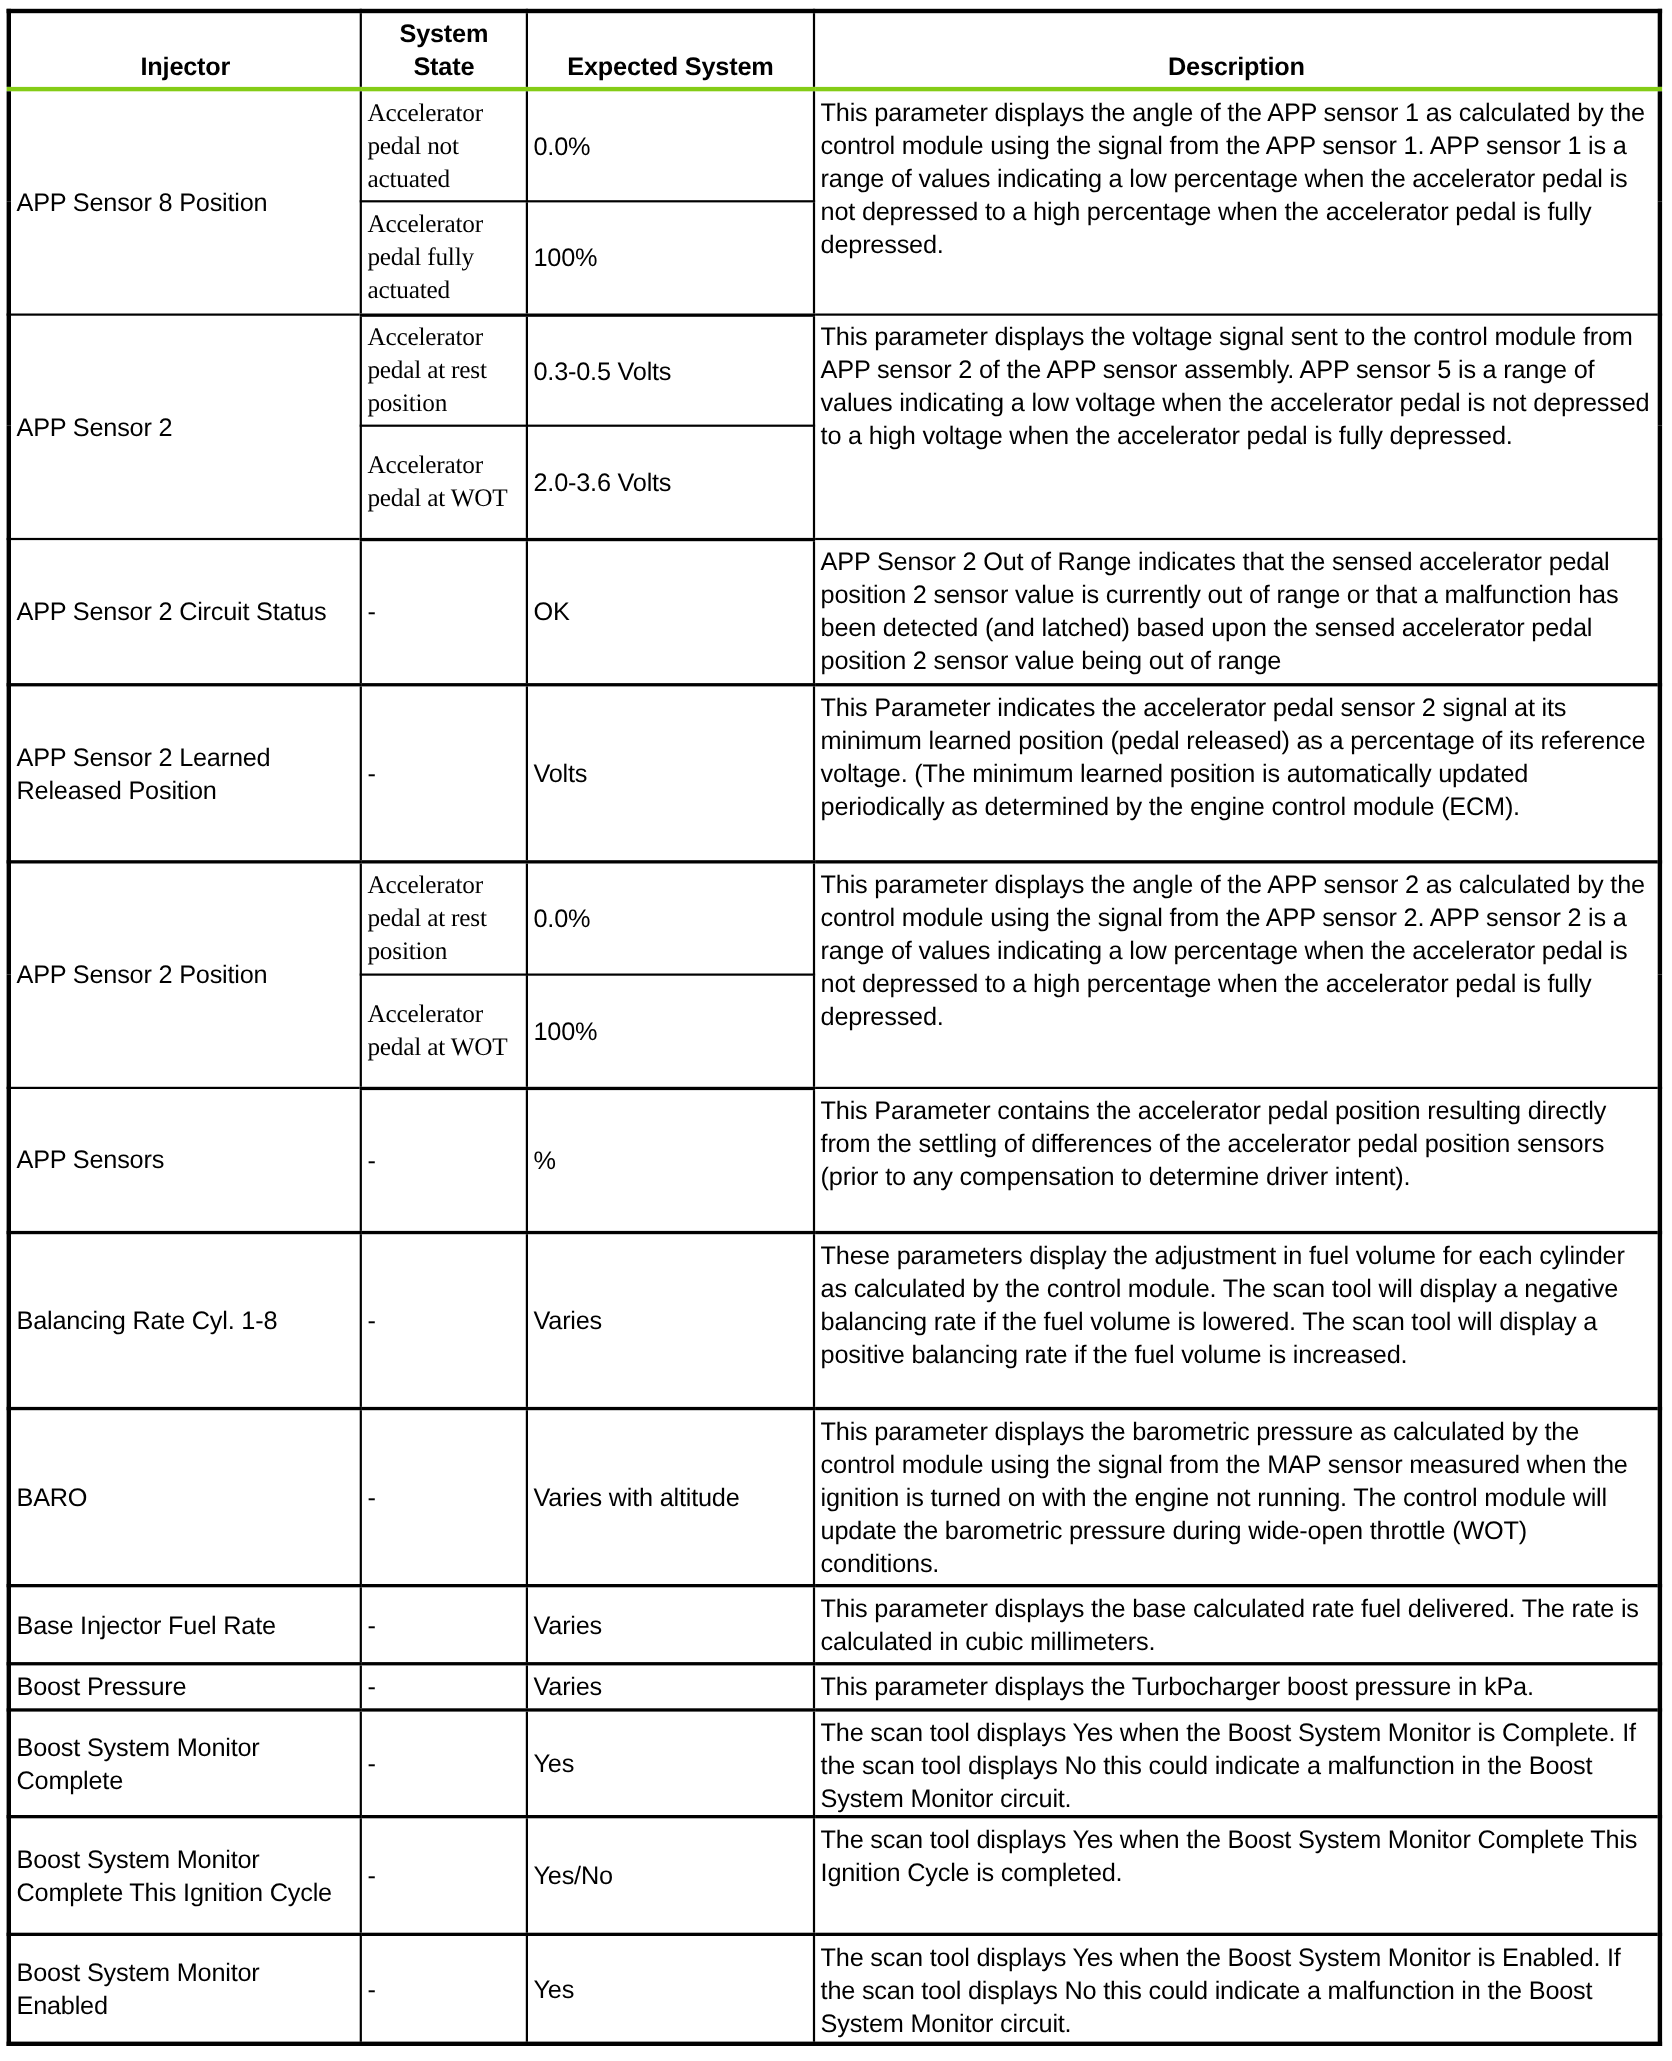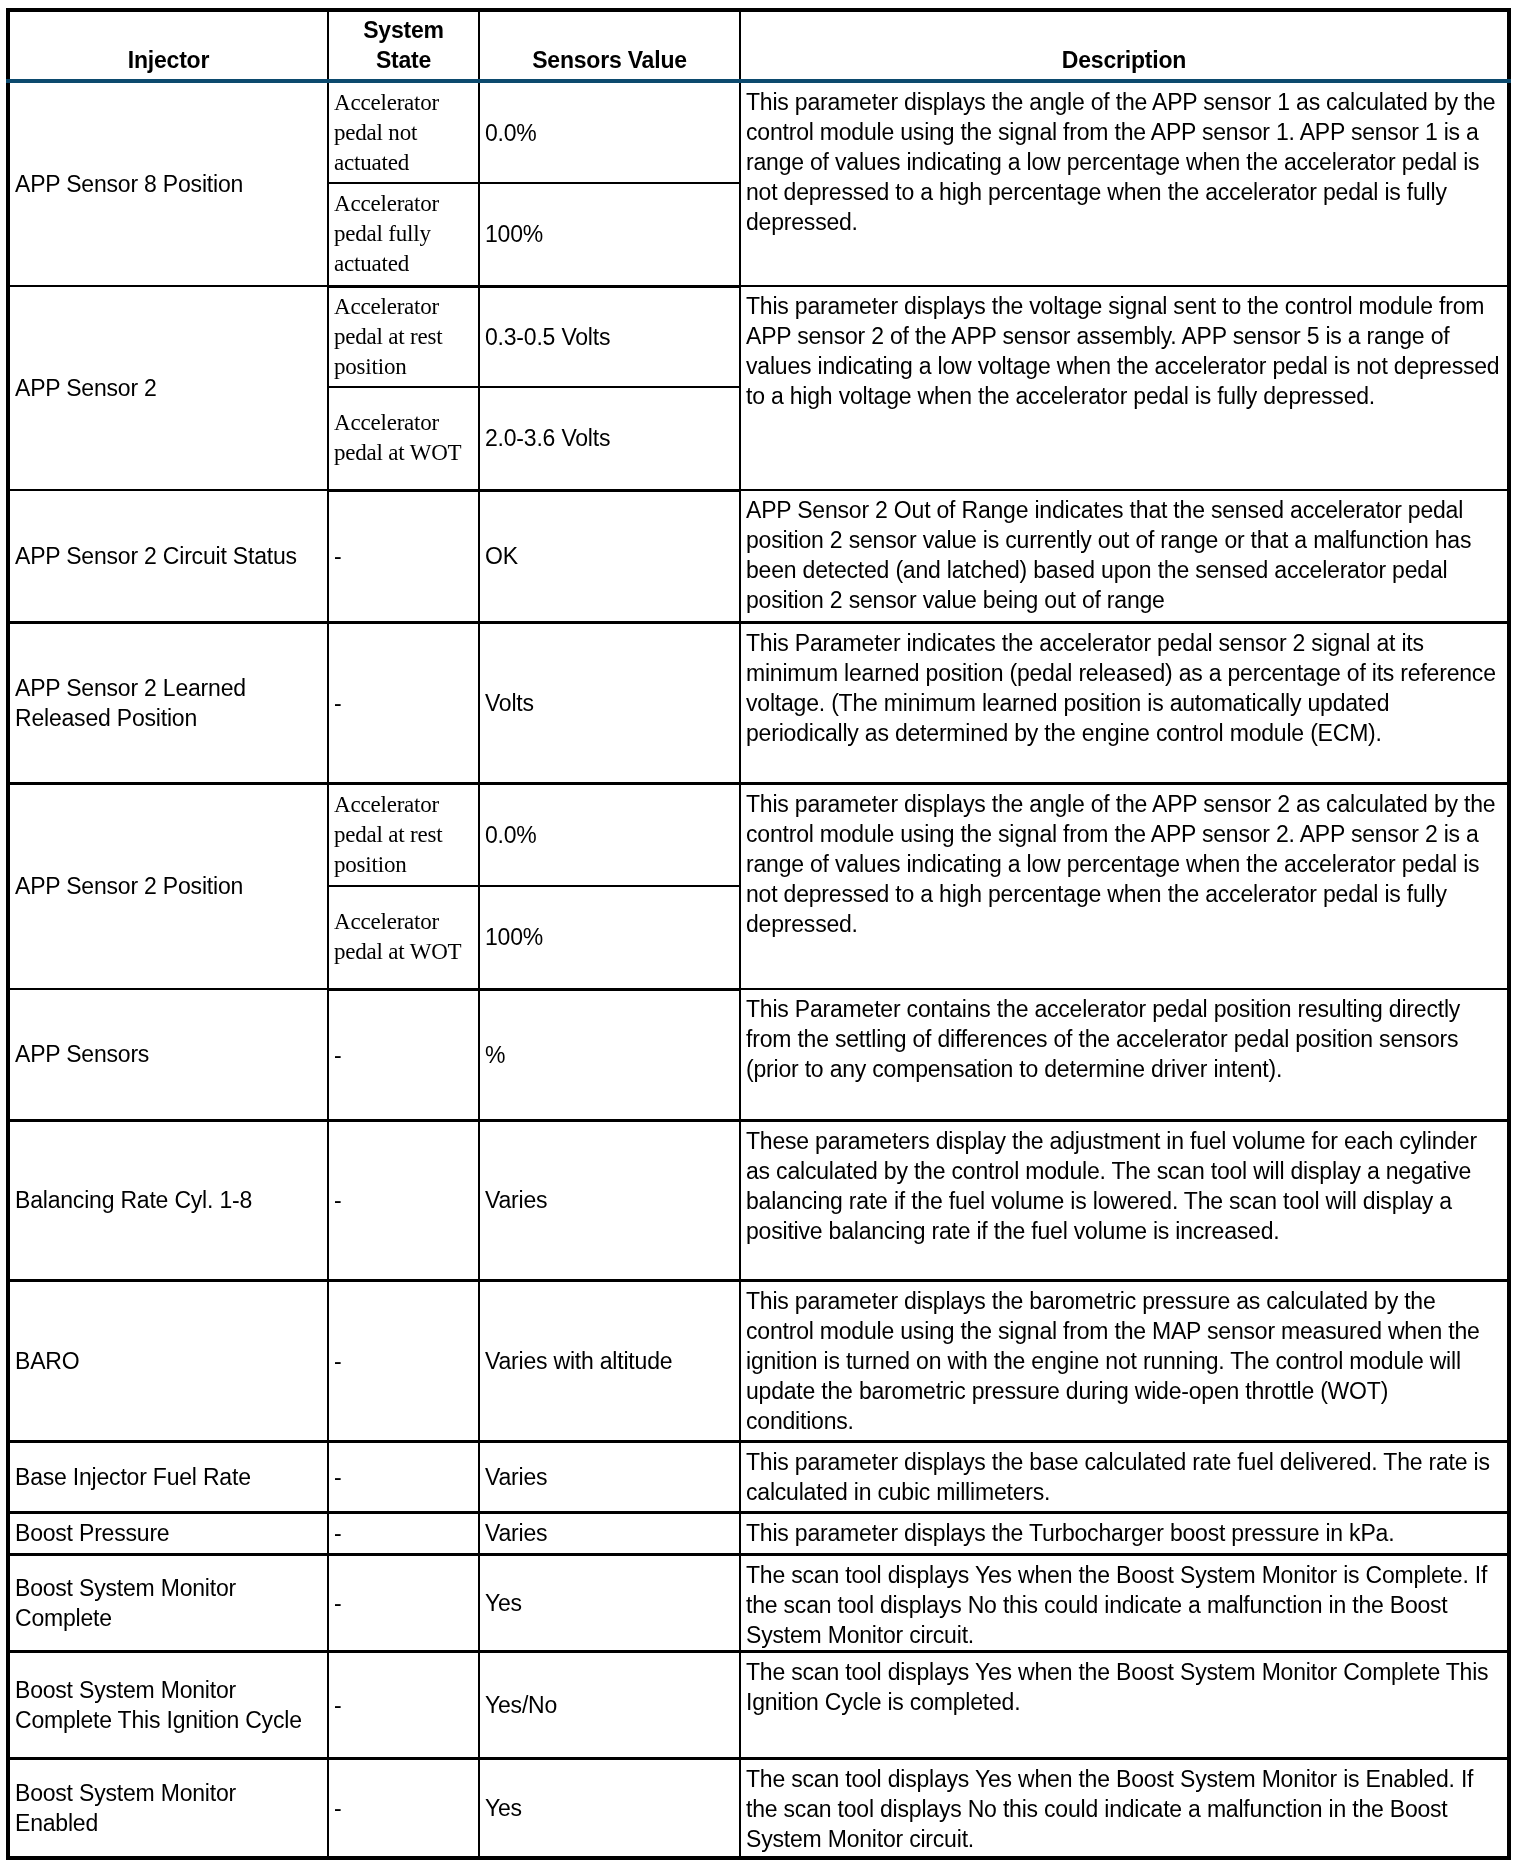--- a/index.html
+++ b/index.html
@@ -11,40 +11,40 @@
     border: 4px solid #000;
     font-size: 23px; line-height: 30px; letter-spacing: -0.2px;
   }
   table.params col.c1 { width: 320px; }
   table.params col.c2 { width: 151px; }
   table.params col.c3 { width: 261px; }
   table.params col.c4 { width: auto; }
   th, td { border: 2px solid #000; padding: 0 5px; vertical-align: middle; text-align: left; overflow: hidden; }
   th { font-weight: bold; text-align: center; vertical-align: bottom; padding-bottom: 4px; }
   thead tr { height: 71px; }
-  thead th { border-bottom: 4px solid #0c4a6e; }
+  thead th { border-bottom: 4px solid #84cc16; }
   tr.group-end td { border-bottom: 3px solid #000; }
   td.desc { vertical-align: top; padding-top: 4px; }
   td.state { vertical-align: middle; font-family: Liberation Serif, serif; }
 </style>
 </head>
 <body>
 
 <table class="params">
   <colgroup>
     <col class="c1">
       <col class="c2">
       <col class="c3">
       <col class="c4">
   </colgroup>
   <thead>
     <tr>
       <th>Injector</th>
       <th><span>System</span><br><span>State</span></th>
-      <th>Sensors Value</th>
+      <th>Expected System</th>
       <th>Description</th>
     </tr>
   </thead>
   <tbody>
 
     <tr style="height:102px">
       <td rowspan="2">APP Sensor 8 Position</td>
       <td class="state">Accelerator pedal not actuated</td>
       <td>0.0%</td>
       <td rowspan="2" class="desc">This parameter displays the angle of the APP sensor 1 as calculated by the control module using the signal from the APP sensor 1. APP sensor 1 is a range of values indicating a low percentage when the accelerator pedal is not depressed to a high percentage when the accelerator pedal is fully depressed.</td>

